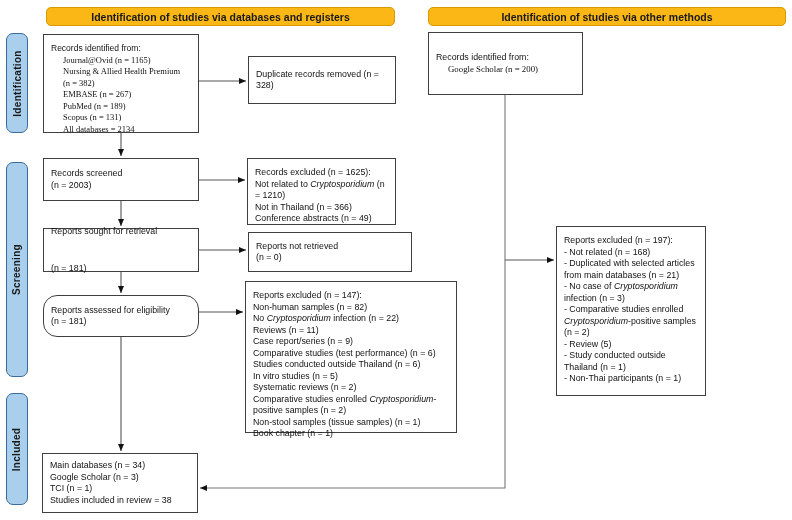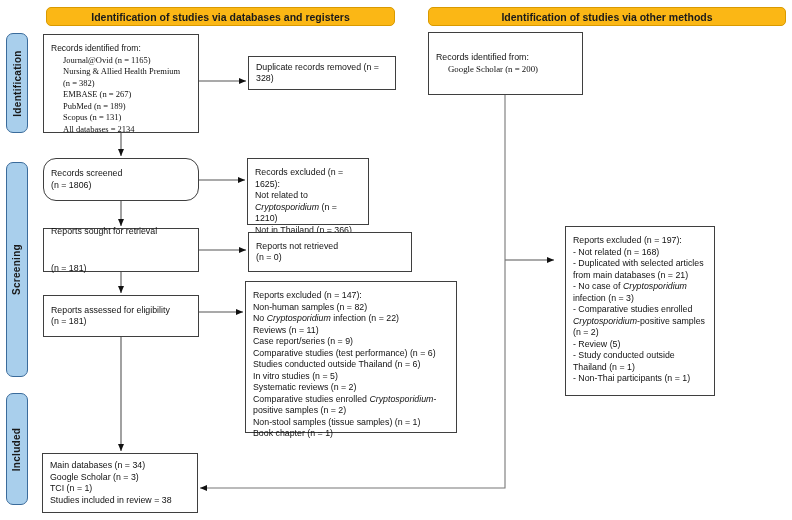--- a/index.html
+++ b/index.html
@@ -63,72 +63,72 @@
       <div class="ln"><span>Records identified from:</span></div>
       <div class="ln indent"><span>Journal@Ovid (n = 1165)</span></div>
       <div class="ln indent"><span>Nursing &amp; Allied Health Premium</span></div>
       <div class="ln indent"><span>(n = 382)</span></div>
       <div class="ln indent"><span>EMBASE (n = 267)</span></div>
       <div class="ln indent"><span>PubMed (n = 189)</span></div>
       <div class="ln indent"><span>Scopus (n = 131)</span></div>
       <div class="ln indent"><span>All databases = 2134</span></div>
     </div>
 
-  <div class="box vcenter" style="left:248px;top:56px;width:148px;height:34px;">
+  <div class="box vcenter" style="left:248px;top:56px;width:148px;height:48px;">
       <div class="ln"><span>Duplicate records removed (n = 328)</span></div>
     </div>
 
   <div class="box vcenter" style="left:428px;top:32px;width:155px;height:63px;">
       <div class="ln"><span>Records identified from:</span></div>
       <div class="ln indent"><span>Google Scholar (n = 200)</span></div>
     </div>
 
-  <div class="box vcenter" style="left:43px;top:158px;width:156px;height:43px;border-radius:13px;">
+  <div class="box vcenter" style="left:43px;top:158px;width:156px;height:43px;">
       <div class="ln"><span>Records screened</span></div>
-      <div class="ln"><span>(n = 1806)</span></div>
+      <div class="ln"><span>(n = 2003)</span></div>
     </div>
 
-  <div class="box" style="left:247px;top:158px;width:122px;height:67px;">
+  <div class="box" style="left:247px;top:158px;width:149px;height:67px;">
       <div class="ln"><span>Records excluded (n = 1625):</span></div>
       <div class="ln"><span>Not related to </span><i>Cryptosporidium</i><span> (n = 1210)</span></div>
       <div class="ln"><span>Not in Thailand (n = 366)</span></div>
       <div class="ln"><span>Conference abstracts (n = 49)</span></div>
     </div>
 
   <div class="box vcenter" style="left:43px;top:228px;width:156px;height:44px;gap:26px;">
       <div class="ln"><span>Reports sought for retrieval</span></div>
       <div class="ln"><span>(n = 181)</span></div>
     </div>
 
   <div class="box vcenter" style="left:248px;top:232px;width:164px;height:40px;">
       <div class="ln"><span>Reports not retrieved</span></div>
       <div class="ln"><span>(n = 0)</span></div>
     </div>
 
-  <div class="box vcenter" style="left:43px;top:295px;width:156px;height:42px;">
+  <div class="box vcenter" style="left:43px;top:295px;width:156px;height:42px;border-radius:14px;">
       <div class="ln"><span>Reports assessed for eligibility</span></div>
       <div class="ln"><span>(n = 181)</span></div>
     </div>
 
   <div class="box" style="left:245px;top:281px;width:212px;height:152px;">
       <div class="ln"><span>Reports excluded (n = 147):</span></div>
       <div class="ln"><span>Non-human samples (n = 82)</span></div>
       <div class="ln"><span>No </span><i>Cryptosporidium</i><span> infection (n = 22)</span></div>
       <div class="ln"><span>Reviews (n = 11)</span></div>
       <div class="ln"><span>Case report/series (n = 9)</span></div>
       <div class="ln"><span>Comparative studies (test performance) (n = 6)</span></div>
       <div class="ln"><span>Studies conducted outside Thailand (n = 6)</span></div>
       <div class="ln"><span>In vitro studies (n = 5)</span></div>
       <div class="ln"><span>Systematic reviews (n = 2)</span></div>
       <div class="ln"><span>Comparative studies enrolled </span><i>Cryptosporidium</i><span>-positive samples (n = 2)</span></div>
       <div class="ln"><span>Non-stool samples (tissue samples) (n = 1)</span></div>
       <div class="ln"><span>Book chapter (n = 1)</span></div>
     </div>
 
-  <div class="box" style="left:556px;top:226px;width:150px;height:170px;margin-left:9px;">
+  <div class="box" style="left:556px;top:226px;width:150px;height:170px;">
       <div class="ln"><span>Reports excluded (n = 197):</span></div>
       <div class="ln"><span>- Not related (n = 168)</span></div>
       <div class="ln"><span>- Duplicated with selected articles from main databases (n = 21)</span></div>
       <div class="ln"><span>- No case of </span><i>Cryptosporidium</i><span> infection (n = 3)</span></div>
       <div class="ln"><span>- Comparative studies enrolled </span><i>Cryptosporidium</i><span>-positive samples (n = 2)</span></div>
       <div class="ln"><span>- Review (5)</span></div>
       <div class="ln"><span>- Study conducted outside Thailand (n = 1)</span></div>
       <div class="ln"><span>- Non-Thai participants (n = 1)</span></div>
     </div>
 

